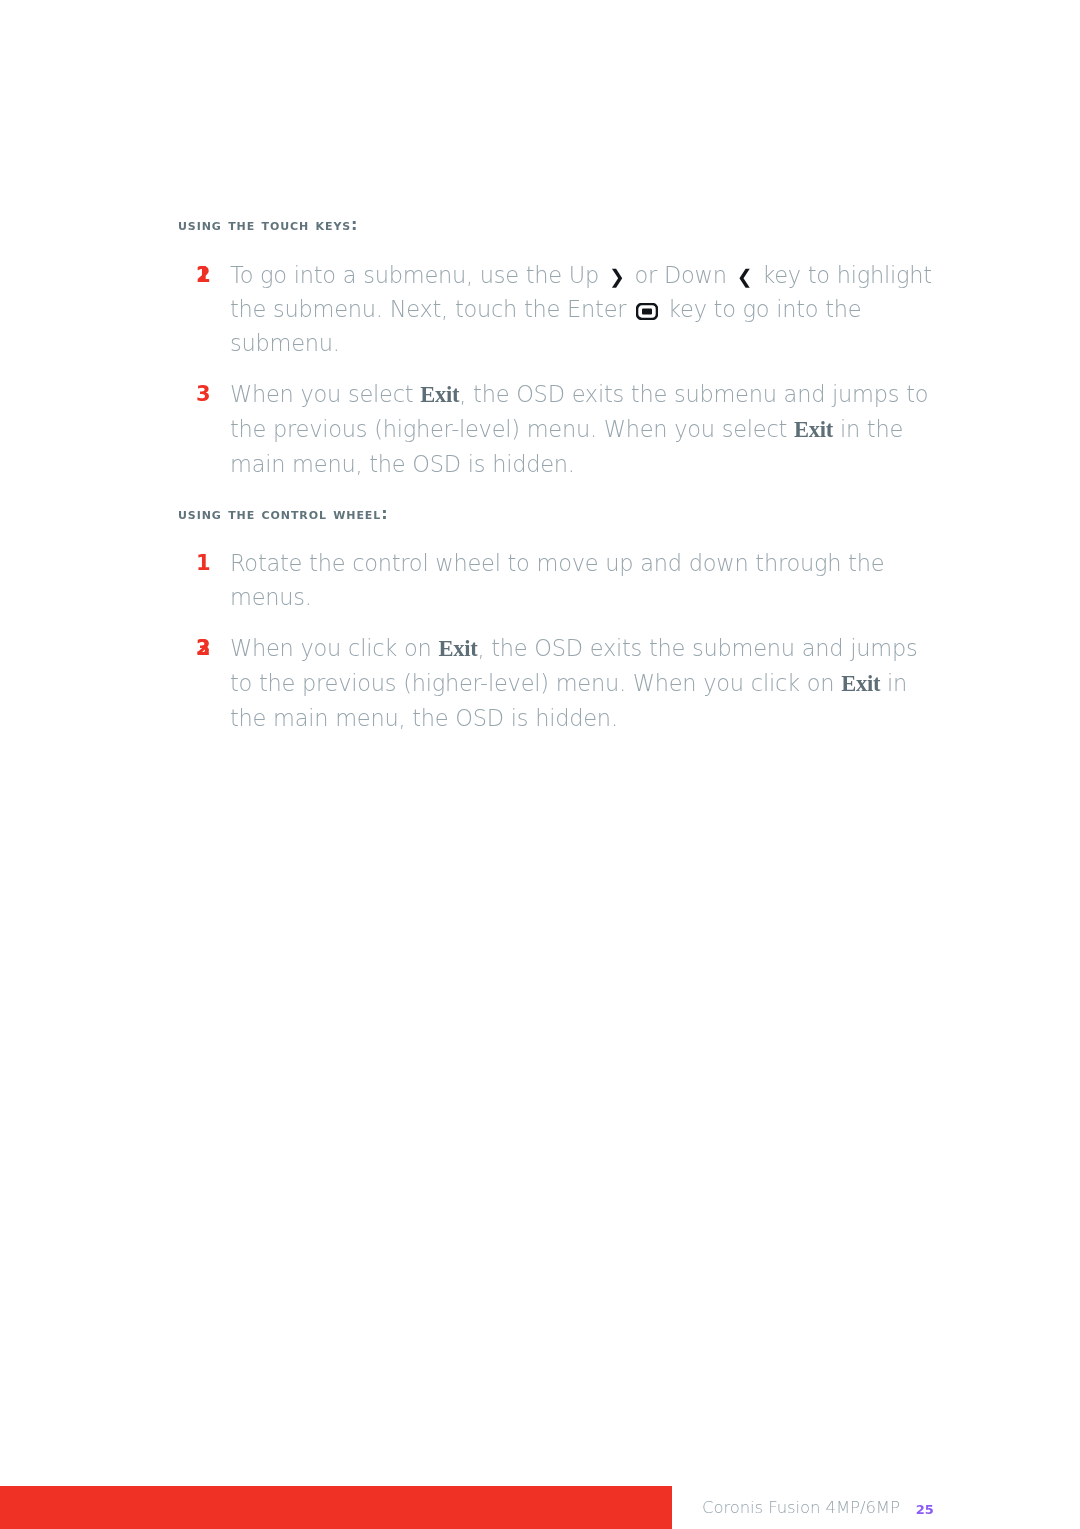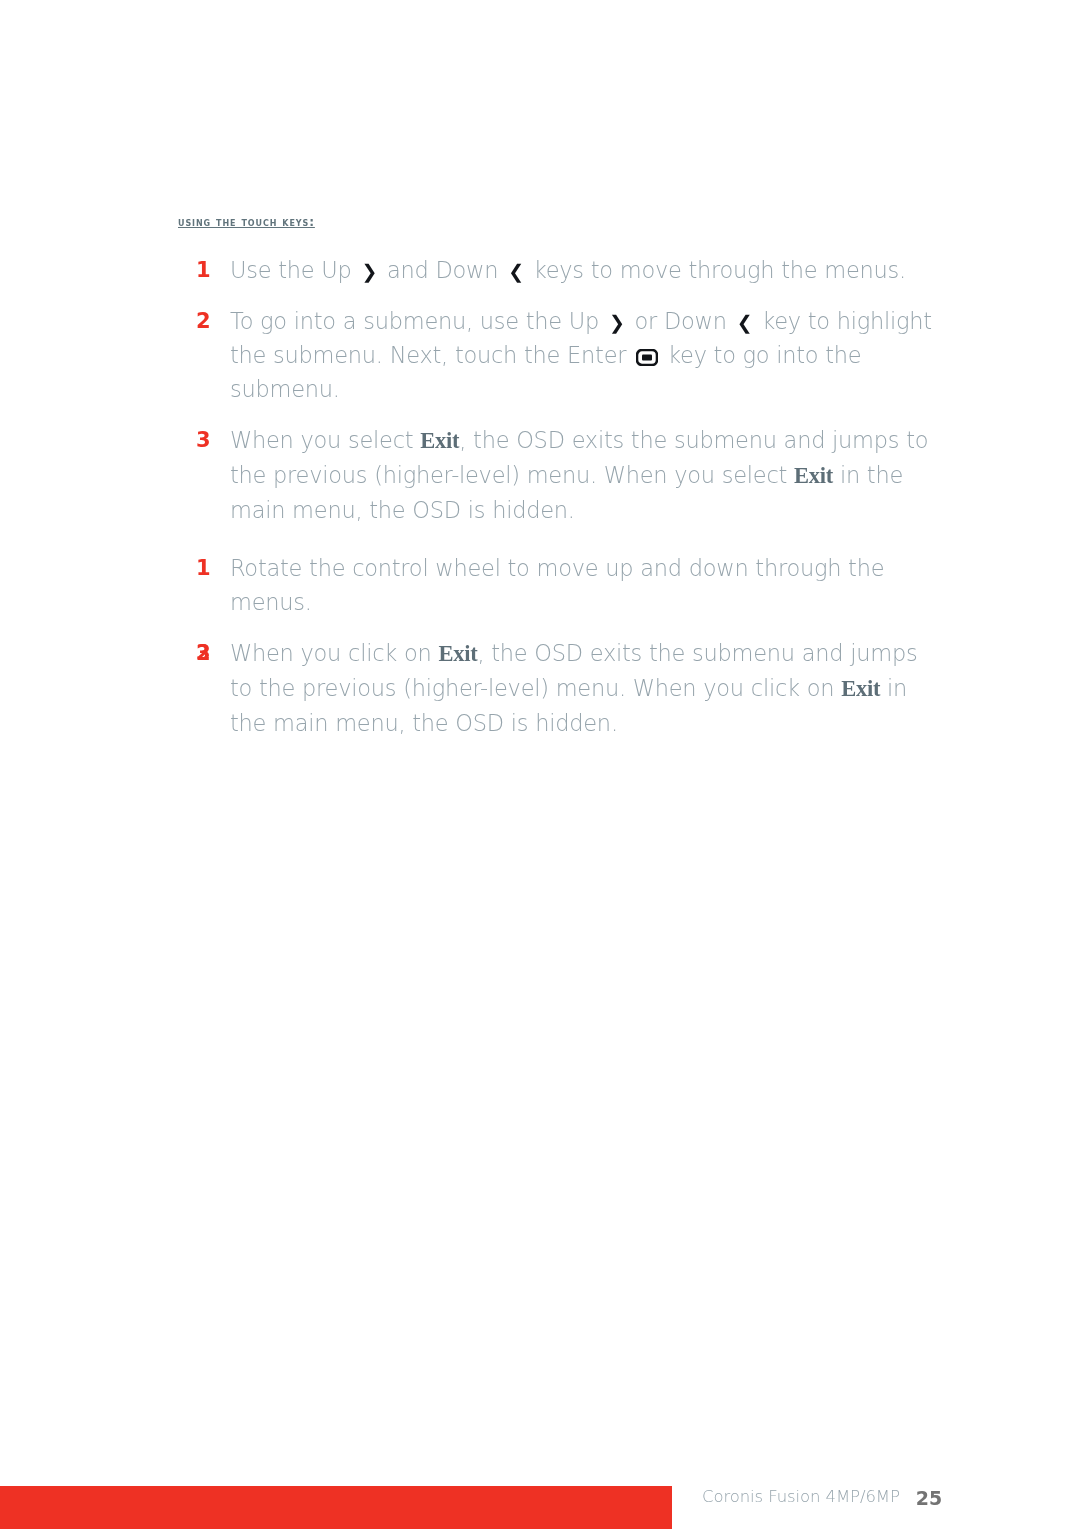--- a/index.html
+++ b/index.html
@@ -43,29 +43,28 @@
     width: 760px;
   }
 
   .section {
     margin-bottom: 24px;
   }
   .section:last-child { margin-bottom: 0; }
 
   .section-heading {
     font-family: "DejaVu Sans", sans-serif;
-    font-size: 12px;
+    font-size: 16px;
     font-weight: bold;
     color: #61747c;
     letter-spacing: 0.9px;
     font-variant: small-caps;
     text-transform: lowercase;
     margin: 0 0 24px 2px;
     line-height: 1.1;
-    text-decoration: underline;
   }
   
 
   .steps {
     list-style: none;
     margin: 0;
     padding: 0;
   }
 
   .step {
@@ -136,56 +135,57 @@
     height: 43px;
     background: #ee3124;
   }
 
   .footer-text {
     position: absolute;
     left: 702px;
     top: 1487px;
     height: 30px;
     display: flex;
-    align-items: flex-start;
+    align-items: flex-end;
     gap: 16px;
     font-family: "DejaVu Sans", sans-serif;
   }
   .footer-title {
     font-size: 16.5px;
     color: #97a5ad;
     letter-spacing: -0.1px;
     font-weight: 300;
   }
   .footer-page {
-    font-size: 19px;
+    font-size: 13px;
     font-weight: bold;
-    color: #737373;
+    color: #8b5cf6;
   }
 </style>
 </head>
 <body>
 
 <div class="page">
 
 
   <div class="content">
 
   <div class="section">
         <div class="section-heading">Using the touch keys:</div>
         <ol class="steps">
-          <li class="step"><span class="step-num">1</span><span class="step-text">Use the Up <span class="key-icon chev">❯</span> and Down <span class="key-icon chev">❮</span> keys to move through the menus.</span></li>
+          <li class="step"><span class="step-num">1</span></li>
           <li class="step"><span class="step-num">2</span><span class="step-text">To go into a submenu, use the Up <span class="key-icon chev">❯</span> or Down <span class="key-icon chev">❮</span> key to highlight the submenu. Next, touch the Enter <span class="key-icon"><svg viewBox="0 0 22 17" class="enter-ico">
                   <rect x="1" y="1" width="20" height="15" rx="5" ry="5" fill="none" stroke="#111418" stroke-width="2.6"></rect>
                   <rect x="6" y="5.5" width="10" height="6" rx="1" ry="1" fill="#111418"></rect>
                 </svg></span> key to go into the submenu.</span></li>
           <li class="step"><span class="step-num">3</span><span class="step-text">When you select <b class="emph">Exit</b>, the OSD exits the submenu and jumps to the previous (higher-level) menu. When you select <b class="emph">Exit</b> in the main menu, the OSD is hidden.</span></li>
         </ol>
       </div>
       <div class="section">
+        <div class="section-heading">Using the control wheel:</div>
         <ol class="steps">
           <li class="step"><span class="step-num">1</span><span class="step-text">Rotate the control wheel to move up and down through the menus.</span></li>
           <li class="step"><span class="step-num">2</span></li>
           <li class="step"><span class="step-num">3</span><span class="step-text">When you click on <b class="emph">Exit</b>, the OSD exits the submenu and jumps to the previous (higher-level) menu. When you click on <b class="emph">Exit</b> in the main menu, the OSD is hidden.</span></li>
         </ol>
       </div>
     </div>
 
   <div class="footer-bar"></div>
 

